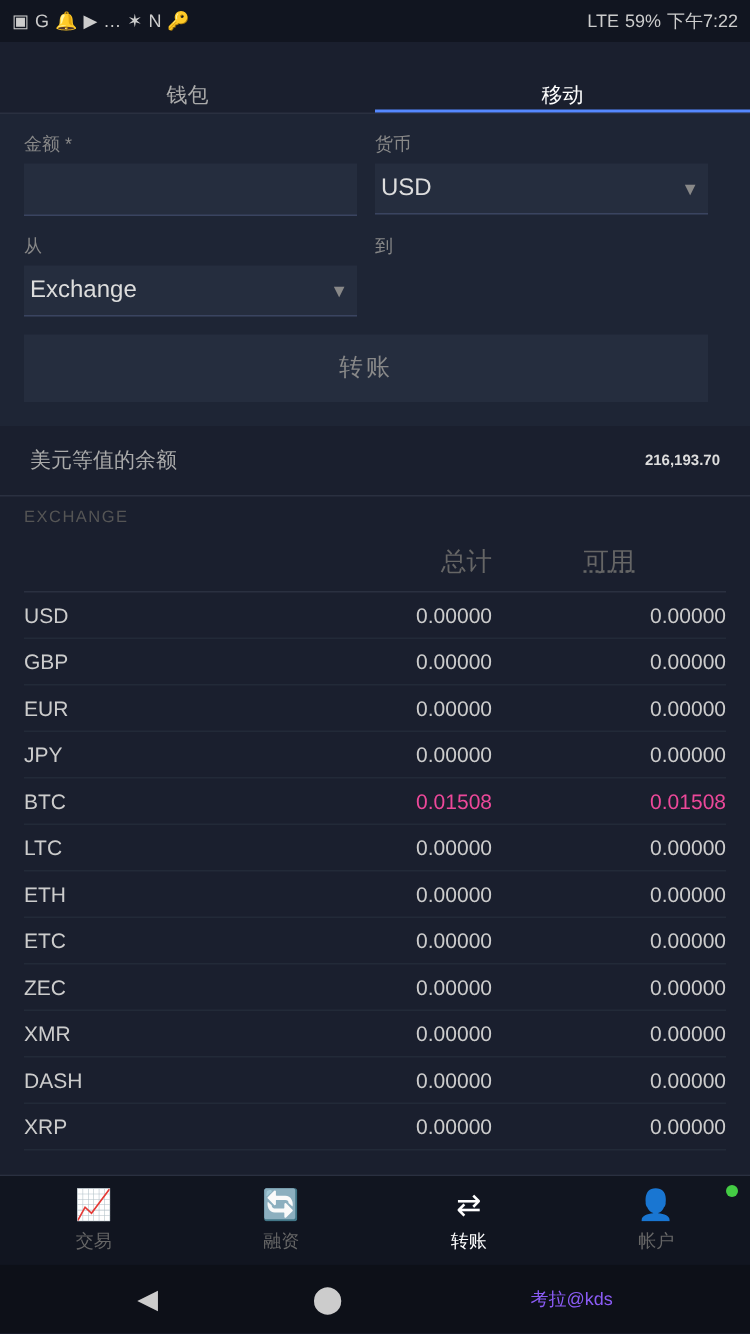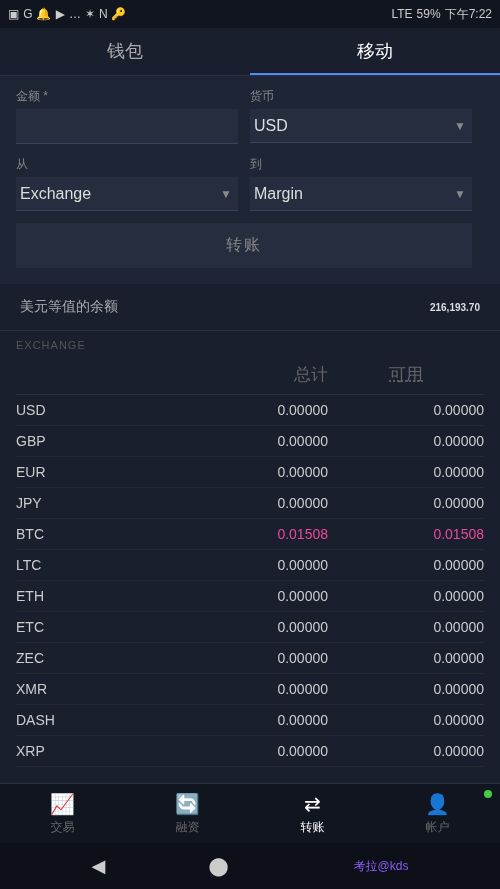--- a/index.html
+++ b/index.html
@@ -33,23 +33,23 @@
     
     .top-tabs {
       display: flex;
       height: 48px;
       background: #1a1f2e;
       border-bottom: 1px solid #2a3040;
     }
     .top-tab {
       flex: 1;
       display: flex;
-      align-items: center;
+      align-items: flex-end;
       justify-content: center;
-      font-size: 18px;
+      font-size: 14px;
       color: #aaa;
       cursor: pointer;
       border-bottom: 2px solid transparent;
     }
     .top-tab.active {
       color: #fff;
       border-bottom: 2px solid #5588ff;
     }
 
     
@@ -301,25 +301,20 @@
     <div class="form-group">
       <label class="form-label">从</label>
       <div class="select-wrapper">
         <select class="form-select">
           <option>Exchange</option>
         </select>
       </div>
     </div>
     <div class="form-group">
       <label class="form-label">到</label>
-      <div class="select-wrapper">
-        <select class="form-select">
-          <option>Margin</option>
-        </select>
-      </div>
     </div>
   </div>
   <div class="transfer-btn-row">
     <button class="transfer-btn">转账</button>
   </div>
 </div>
 
 <div class="balance-section">
   <span class="balance-label">美元等值的余额</span>
   <span class="balance-value">216,193.70</span>

